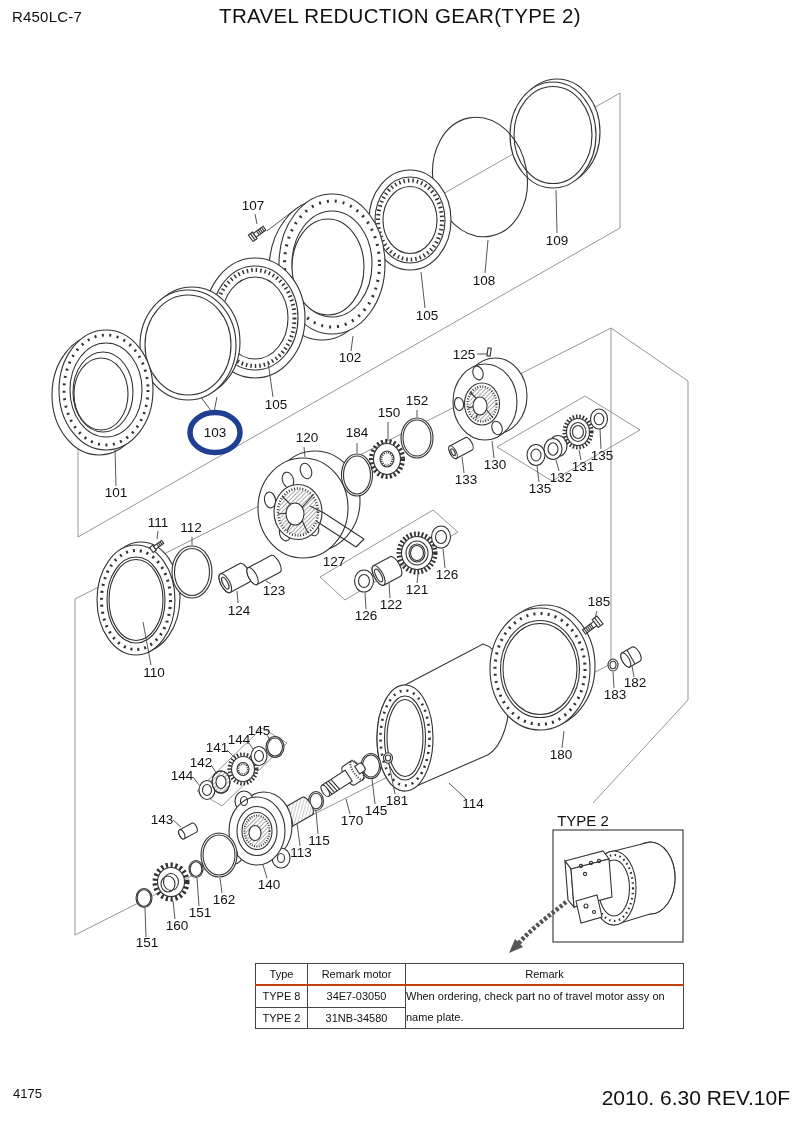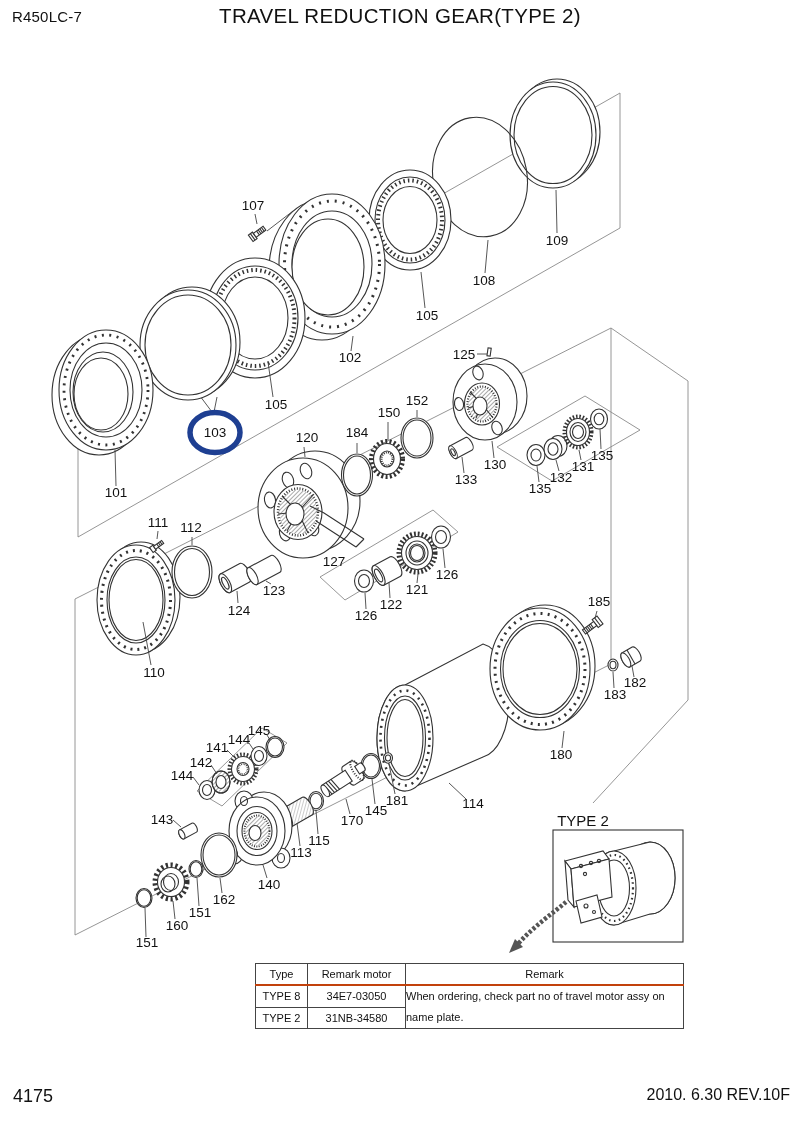--- a/index.html
+++ b/index.html
@@ -1,21 +1,21 @@
 <!DOCTYPE html>
 <html><head>
 <meta charset="utf-8">
 <style>
   html,body{margin:0;padding:0;background:#fff;}
   #page{position:relative;width:800px;height:1125px;background:#fff;overflow:hidden;
         font-family:"Liberation Sans",sans-serif;color:#111;}
   #model{position:absolute;left:12px;top:8px;font-size:15px;letter-spacing:.2px;}
   #title{position:absolute;left:0;top:4px;width:100%;text-align:center;font-size:20.5px;letter-spacing:.3px;}
-  #pageno{position:absolute;left:13px;top:1086px;font-size:18px;}
-  #rev{position:absolute;right:10px;top:1086px;font-size:16px;}
+  #pageno{position:absolute;left:13px;top:1086px;font-size:13px;}
+  #rev{position:absolute;right:10px;top:1086px;font-size:21px;}
   svg{position:absolute;left:0;top:0;}
   .ln{fill:none;stroke:#333;stroke-width:1.1;}
   .wh{fill:#fff;stroke:#333;stroke-width:1.1;}
   .hz{fill:none;stroke:#333;}
   .card{fill:none;stroke:#8a8a8a;stroke-width:.9;}
   .mln{stroke:#444;stroke-width:.9;}
   .callout{font-family:"Liberation Sans",sans-serif;font-size:13.5px;fill:#111;text-anchor:middle;}
   .typelabel{font-family:"Liberation Sans",sans-serif;font-size:15px;fill:#111;text-anchor:middle;}
   #parts-table{position:absolute;left:255px;top:963px;width:428px;border-collapse:collapse;
                font-size:11px;color:#111;table-layout:fixed;}

